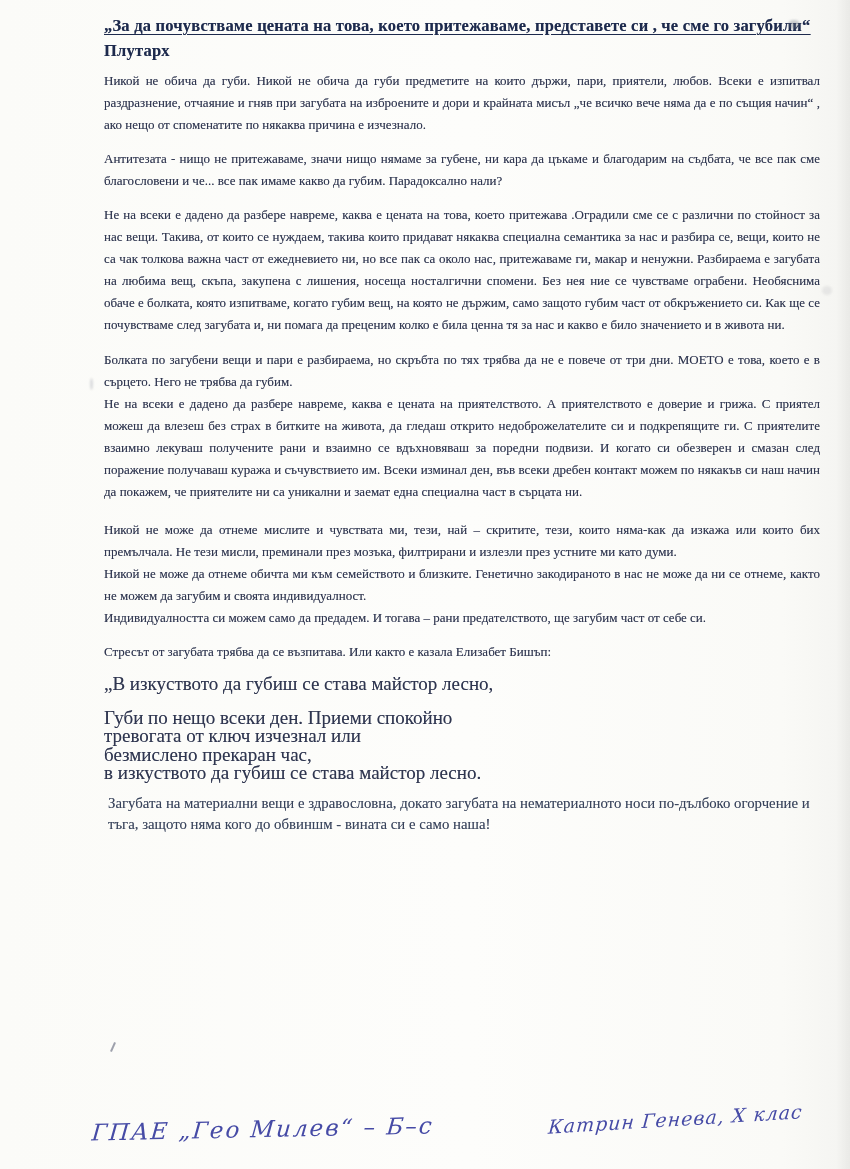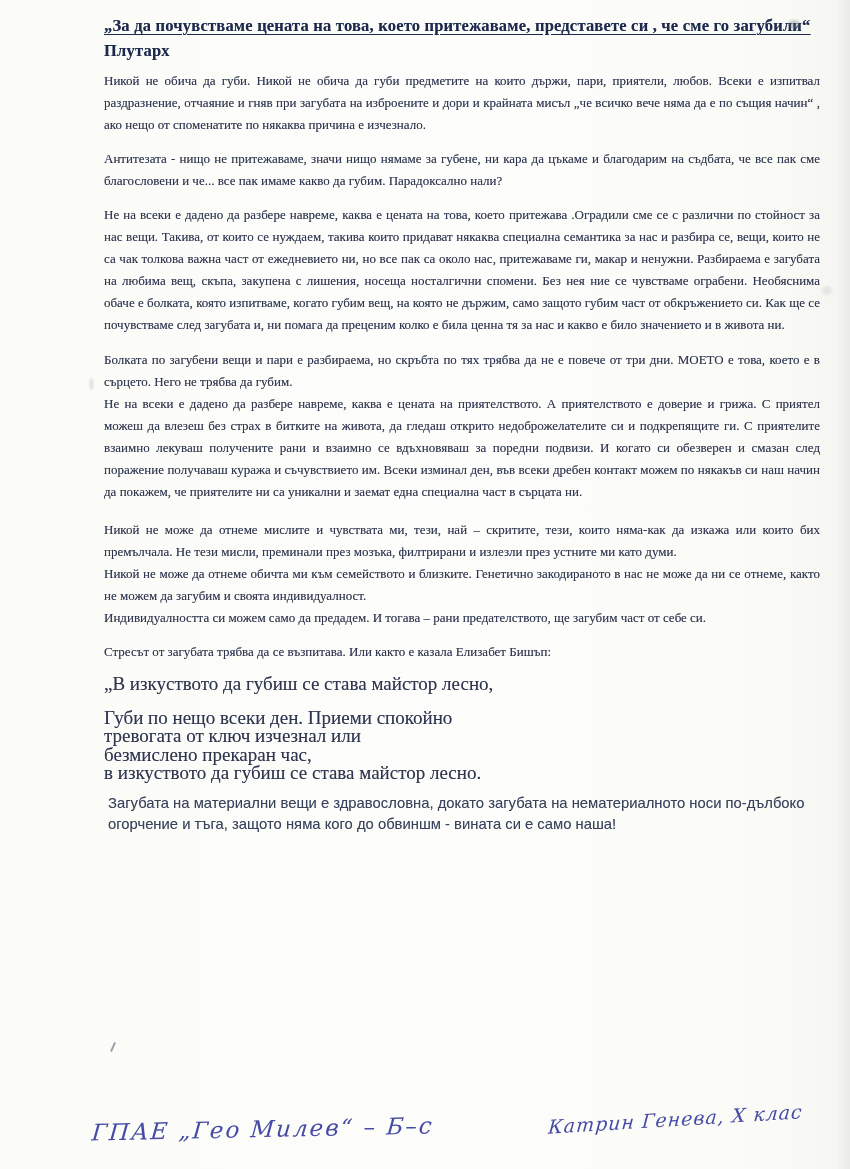--- a/index.html
+++ b/index.html
@@ -45,21 +45,21 @@
   .poem {
     font-size: 19px;
     line-height: 18.5px;
     margin: 0;
     text-shadow: 0 0 0.5px rgba(47,54,80,0.45);
   }
   .poem.st1 { margin-top: 12px; }
   .poem.st2 { margin-top: 15px; }
   .coda { margin-top: 15px !important; text-align: left !important; }
   .closing {
-    font-family: Liberation Sans, sans-serif;
+    font-family: Liberation Serif, serif;
     font-size: 14.8px;
     line-height: 21.5px;
     color: #39445c;
     margin: 10px 0 0 4px;
     text-shadow: 0 0 0.5px rgba(57,68,92,0.4);
   }
   .hw {
     position: absolute;
     font-family: "DejaVu Serif", serif;
     font-style: italic;

